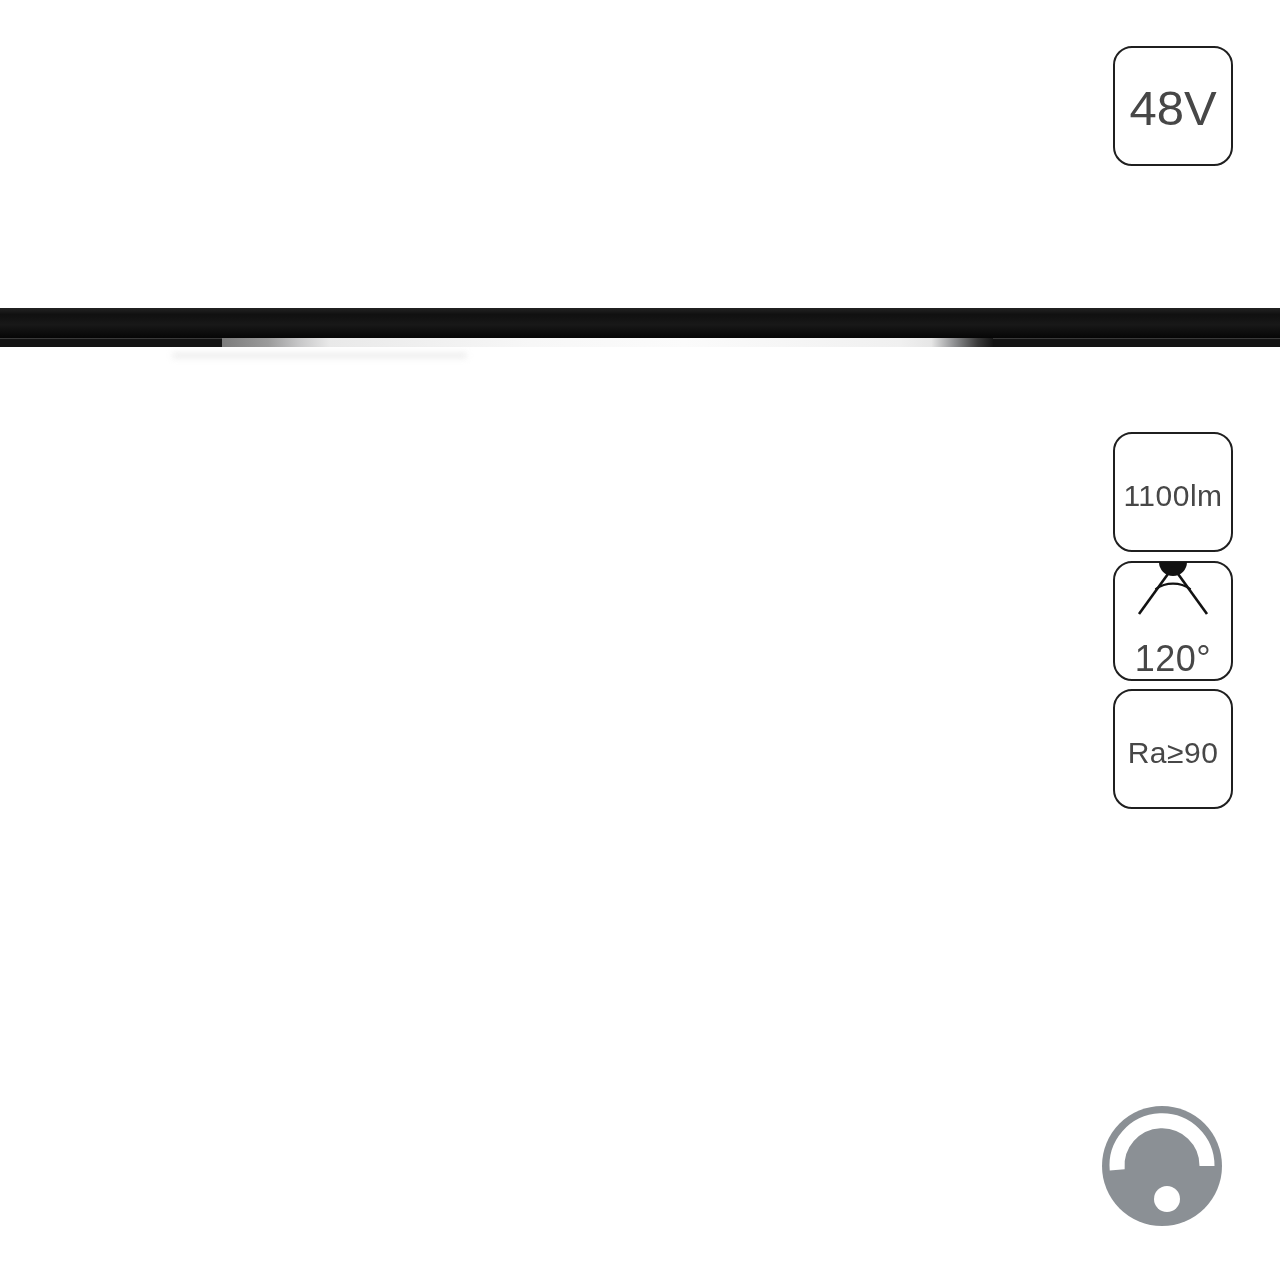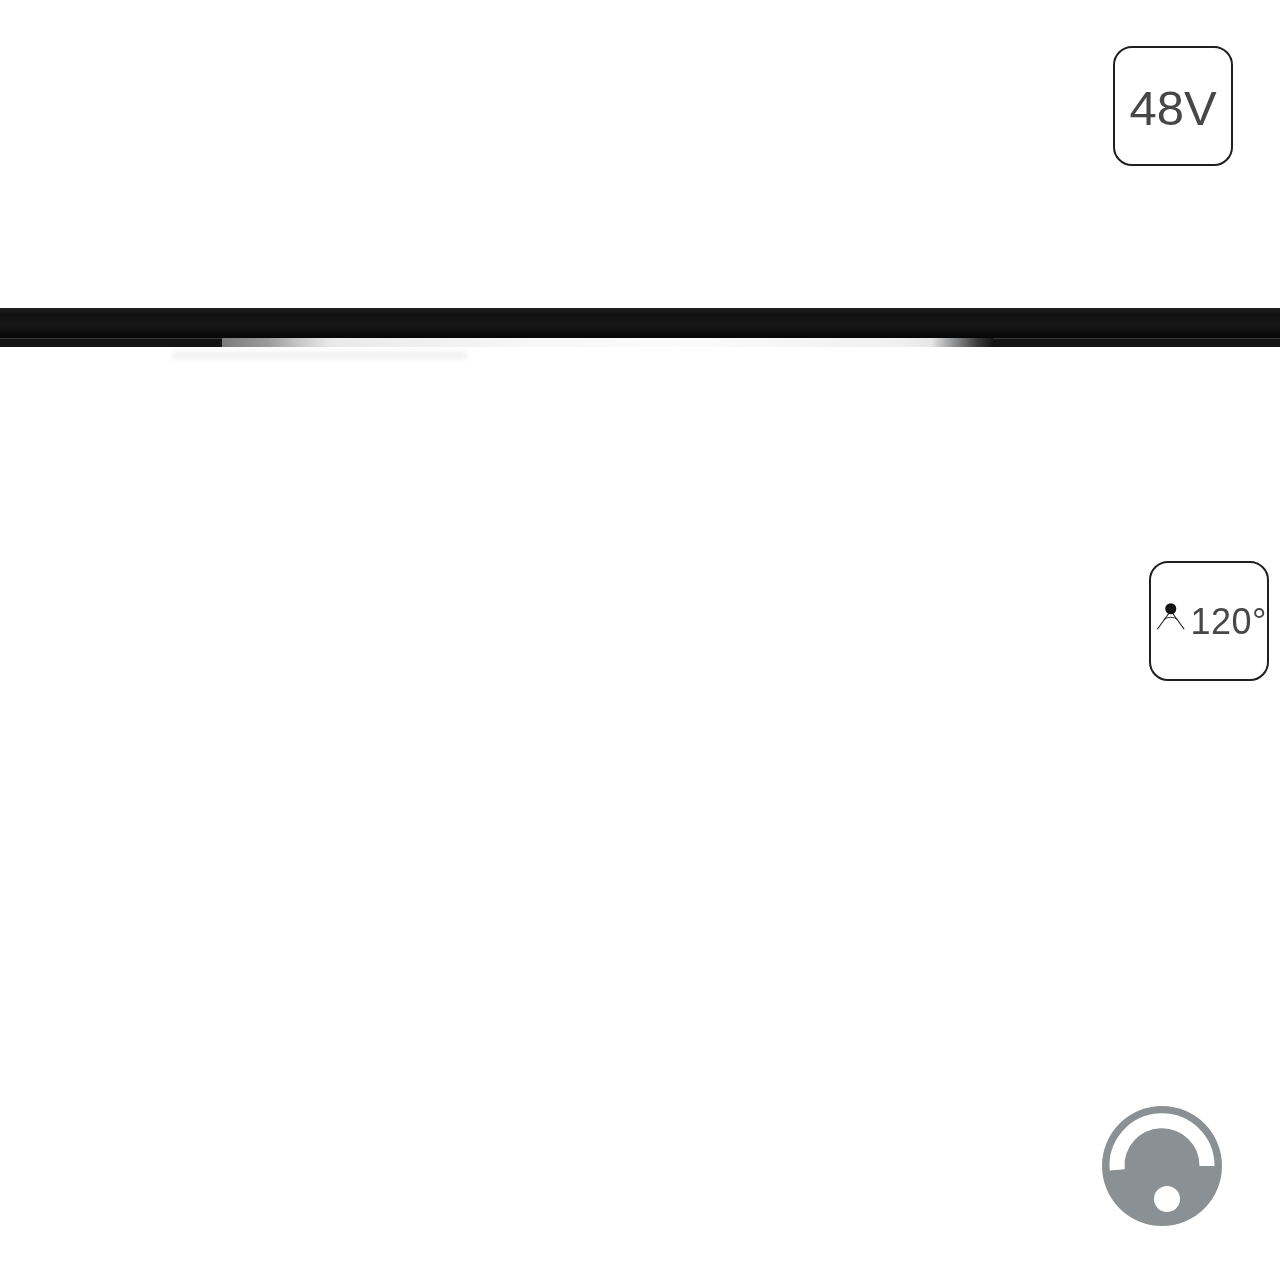--- a/index.html
+++ b/index.html
@@ -40,21 +40,21 @@
   
   .badge{
     position:absolute;left:1113px;width:120px;height:120px;box-sizing:border-box;
     background:#fff;border:2.5px solid var(--badge-border);border-radius:19px;
     display:flex;align-items:center;justify-content:center;
     font-size:30px;letter-spacing:.5px;z-index:5;
   }
   .badge.large{font-size:49px;letter-spacing:0;}
   .badge .label{transform:translateY(2px);}
   .badge.small .label{transform:translateY(4px);}
-  .badge.beam{flex-direction:row;justify-content:space-between;align-items:center;margin-left:36px;}
+  .badge.beam{flex-direction:column;justify-content:space-between;align-items:center;}
   .badge.beam .beam-svg{display:block;margin-top:-1px;}
   .badge.beam .label{font-size:36px;margin-top:0;transform:translateY(1px);}
   
   .dimmer{position:absolute;left:1100px;top:1104px;width:124px;height:124px;}
 </style>
 </head>
 <body>
 
 <div class="canvas">
 
@@ -62,31 +62,37 @@
   <div class="track-slot"></div>
   <div class="light-strip"></div>
   <div class="strip-shadow"></div>
 
   <div class="badge large" style="top:46px">
     <span class="label">48V</span>
   </div>
 
 
 
+  <div class="badge small" style="top:432px">
+    <span class="label">1100lm</span>
+  </div>
 
   <div class="badge beam" style="top:561px">
     <svg class="beam-svg" width="100" height="62" viewBox="0 0 100 62">
       <circle cx="50" cy="0" r="14" fill="#121212"></circle>
       <path d="M50 5 L16 52" stroke="#121212" stroke-width="2.6" fill="none"></path>
       <path d="M50 5 L84 52" stroke="#121212" stroke-width="2.6" fill="none"></path>
       <path d="M32.4 27.3 A30 30 0 0 1 67.6 27.3" stroke="#121212" stroke-width="2.2" fill="none"></path>
     </svg>
     <span class="label">120°</span>
   </div>
 
+  <div class="badge small" style="top:689px">
+    <span class="label">Ra≥90</span>
+  </div>
 
   <svg class="dimmer" width="124" height="124" viewBox="0 0 124 124">
     <circle cx="62" cy="62" r="60" fill="#8b9095"></circle>
     <path d="M17.2 65.9 A45 45 0 1 1 107 62" stroke="#ffffff" stroke-width="15" fill="none"></path>
     <circle cx="67" cy="95" r="13" fill="#ffffff"></circle>
   </svg>
 
 </div>
 
 </body></html>

